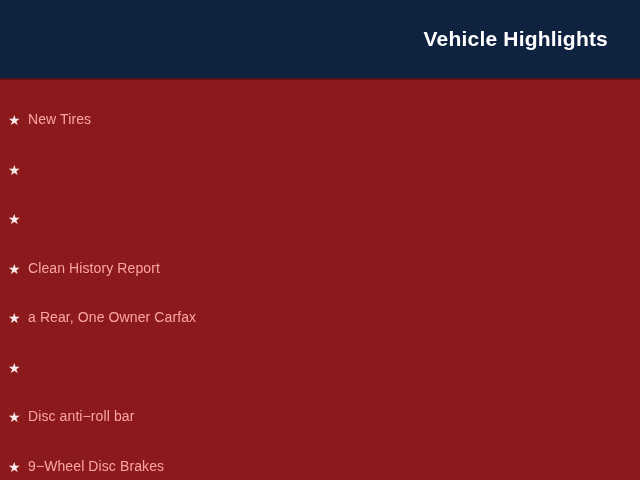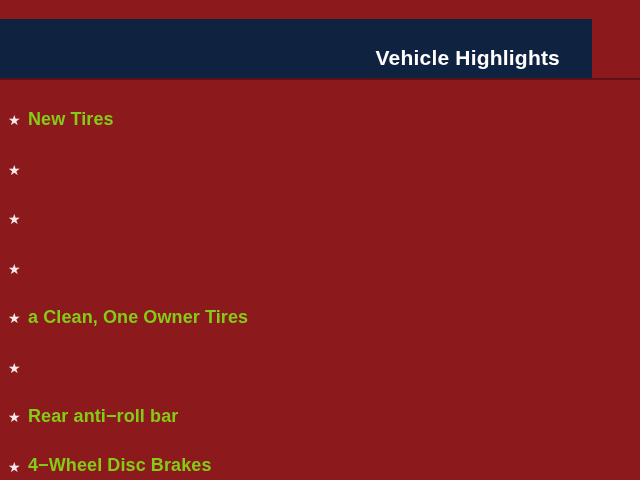--- a/index.html
+++ b/index.html
@@ -21,29 +21,28 @@
     height: 480px;
     background: #8c1a1c;
     overflow: hidden;
   }
 
   
   #header {
     position: absolute;
     left: 0;
     top: 0;
-    width: 592px;
+    width: 640px;
     height: 78px;
     background: #0f2341;
     box-sizing: border-box;
     padding: 0 32px 0 0;
     display: flex;
     align-items: center;
     justify-content: flex-end;
-    margin-top: 19px;
   }
   #header-title {
     color: #ffffff;
     font-size: 21px;
     font-weight: bold;
     letter-spacing: 0.2px;
     line-height: 1;
     white-space: nowrap;
     padding-bottom: 2px;
   }
@@ -91,23 +90,23 @@
     color: #f6e9e8;
     font-size: 14px;
     line-height: 1;
     width: 20px;
     flex: 0 0 20px;
     text-align: left;
     padding-top: 1px;
   }
 
   .highlight-label {
-    color: #84cc16;
-    font-size: 18px;
-    font-weight: bold;
+    color: #fca5a5;
+    font-size: 14px;
+    font-weight: normal;
     line-height: 1.1;
     white-space: nowrap;
     letter-spacing: 0.1px;
   }
 </style>
 </head>
 <body>
 
 <div id="slide">
 
@@ -124,32 +123,33 @@
           <span class="highlight-label">New Tires</span>
         </li>
         <li class="highlight-item">
           <span class="bullet-star">★</span>
         </li>
         <li class="highlight-item">
           <span class="bullet-star">★</span>
         </li>
         <li class="highlight-item">
           <span class="bullet-star">★</span>
+          <span class="highlight-label">Clean History Report</span>
         </li>
         <li class="highlight-item">
           <span class="bullet-star">★</span>
-          <span class="highlight-label">a Clean, One Owner Tires</span>
+          <span class="highlight-label">a Rear, One Owner Carfax</span>
         </li>
         <li class="highlight-item">
           <span class="bullet-star">★</span>
         </li>
         <li class="highlight-item">
           <span class="bullet-star">★</span>
-          <span class="highlight-label">Rear anti−roll bar</span>
+          <span class="highlight-label">Disc anti−roll bar</span>
         </li>
         <li class="highlight-item">
           <span class="bullet-star">★</span>
-          <span class="highlight-label">4−Wheel Disc Brakes</span>
+          <span class="highlight-label">9−Wheel Disc Brakes</span>
         </li>
       </ul>
   </div>
 
 </div>
 
 </body></html>

